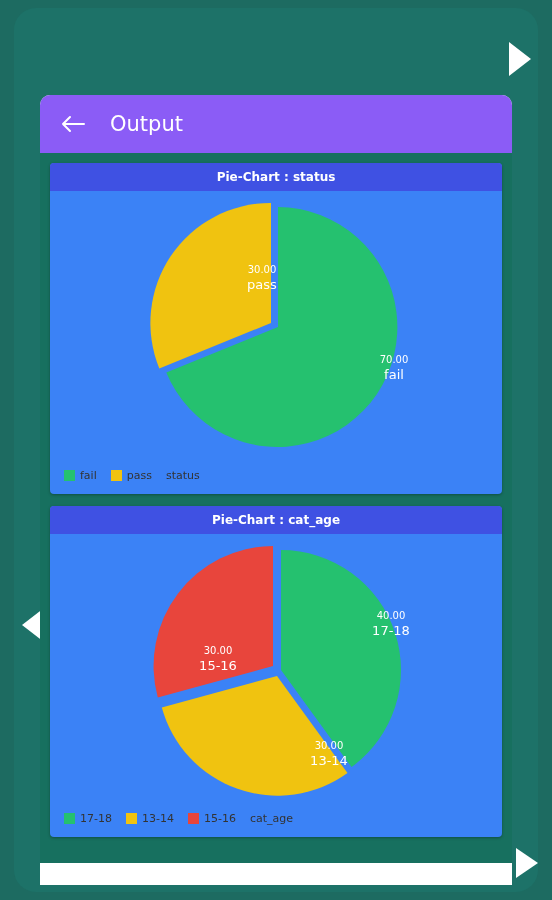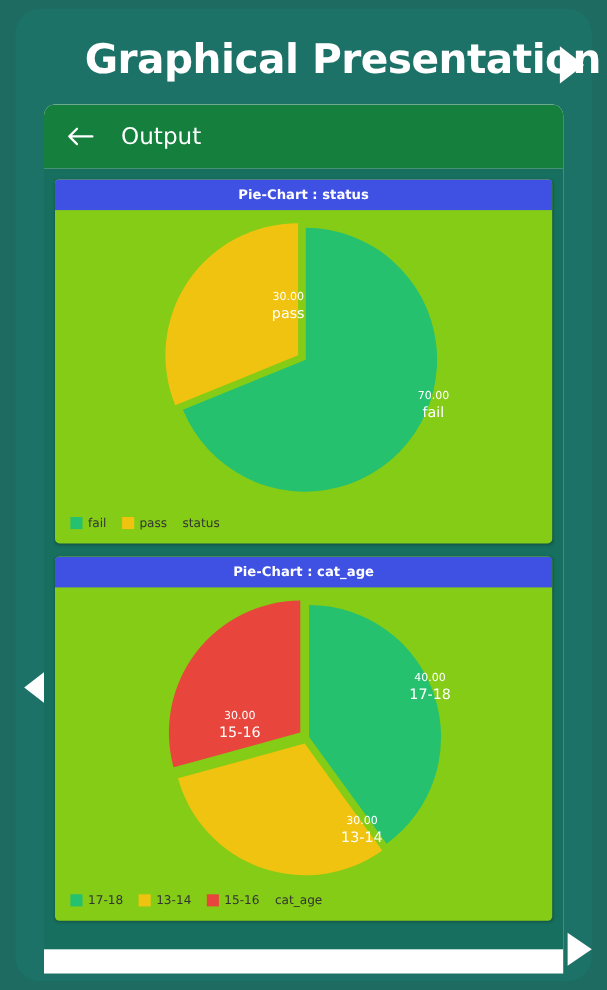--- a/index.html
+++ b/index.html
@@ -84,21 +84,21 @@
     top: 95px;
     width: 472px;
     height: 790px;
     background: #fafafa;
     border-radius: 10px 10px 0 0;
     overflow: hidden;
   }
   .appbar {
     position: relative;
     height: 58px;
-    background: #15803d;
+    background: #8b5cf6;
     display: flex;
     align-items: center;
     padding-left: 18px;
   }
   .back-icon {
     width: 30px;
     height: 30px;
     display: flex;
     align-items: center;
     justify-content: center;
@@ -110,21 +110,21 @@
     margin-left: 22px;
     font-family: "DejaVu Sans", sans-serif;
   }
   .content {
     padding: 10px 10px 0 10px;
     background: #17705f;
     height: 732px;
     box-sizing: border-box;
   }
   .chart-card {
-    background: #84cc16;
+    background: #3b82f6;
     border-radius: 4px;
     margin-bottom: 12px;
     box-shadow: 0 1px 3px rgba(0,0,0,0.3);
     overflow: hidden;
   }
   .chart-header {
     background: #3f51e3;
     color: #ffffff;
     text-align: center;
     font-size: 12px;
@@ -186,21 +186,20 @@
     background: #ffffff;
   }
 </style>
 </head>
 <body>
 
 <div class="device">
   <div class="device-bg"></div>
 
   <div class="banner">
-    <div class="banner-title">Graphical Presentation</div>
     <div class="banner-corner"></div>
   </div>
 
   <div class="left-arrow-deco"></div>
   <div class="right-arrow-deco"></div>
 
   <div class="app-card">
 
     <div class="appbar">
       <div class="back-icon">

